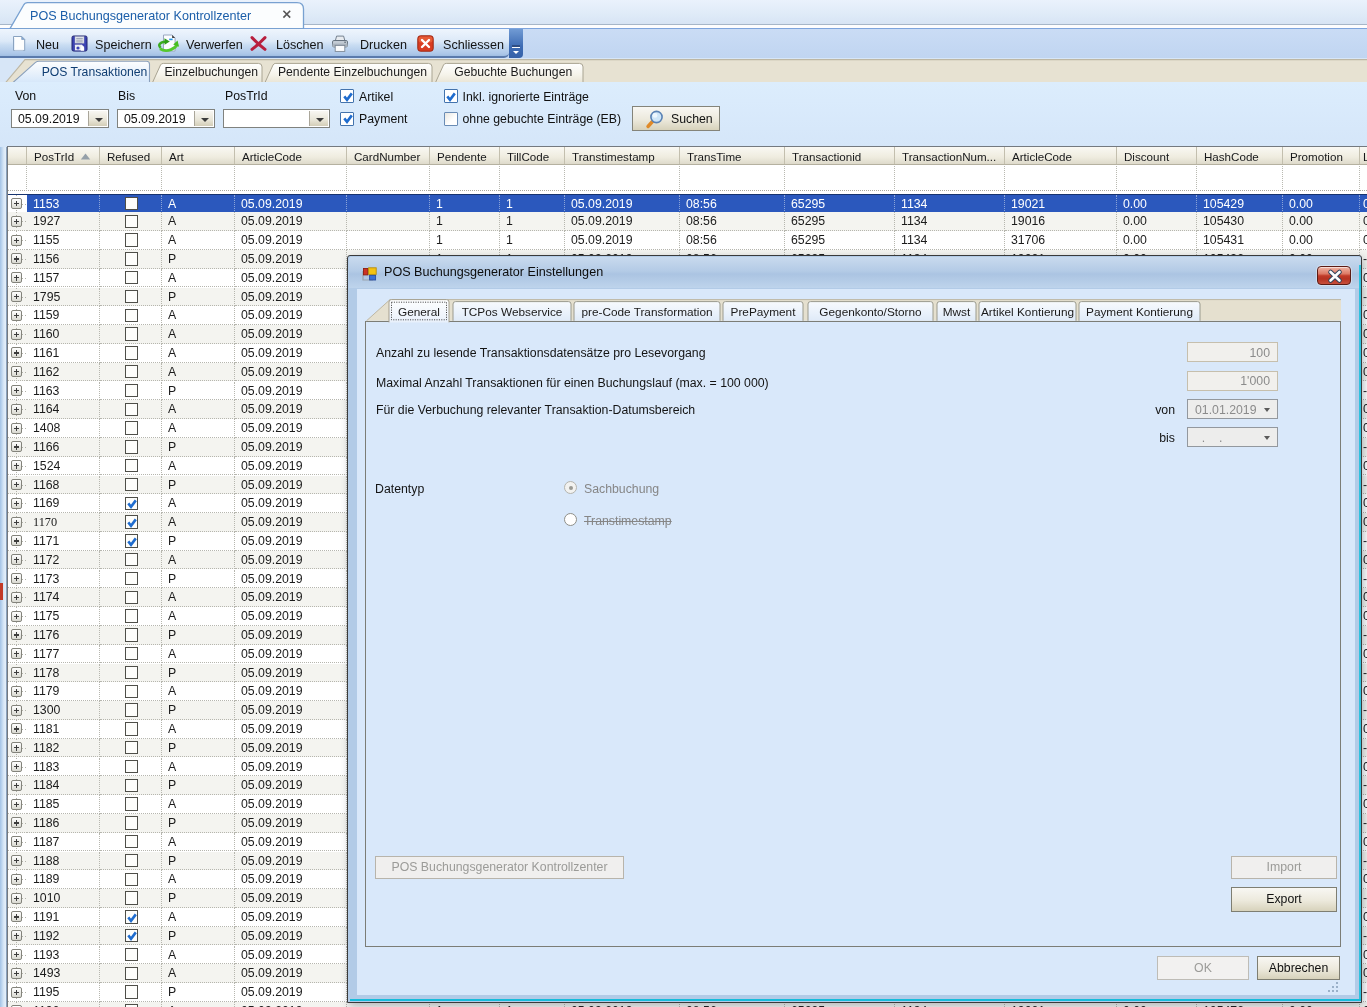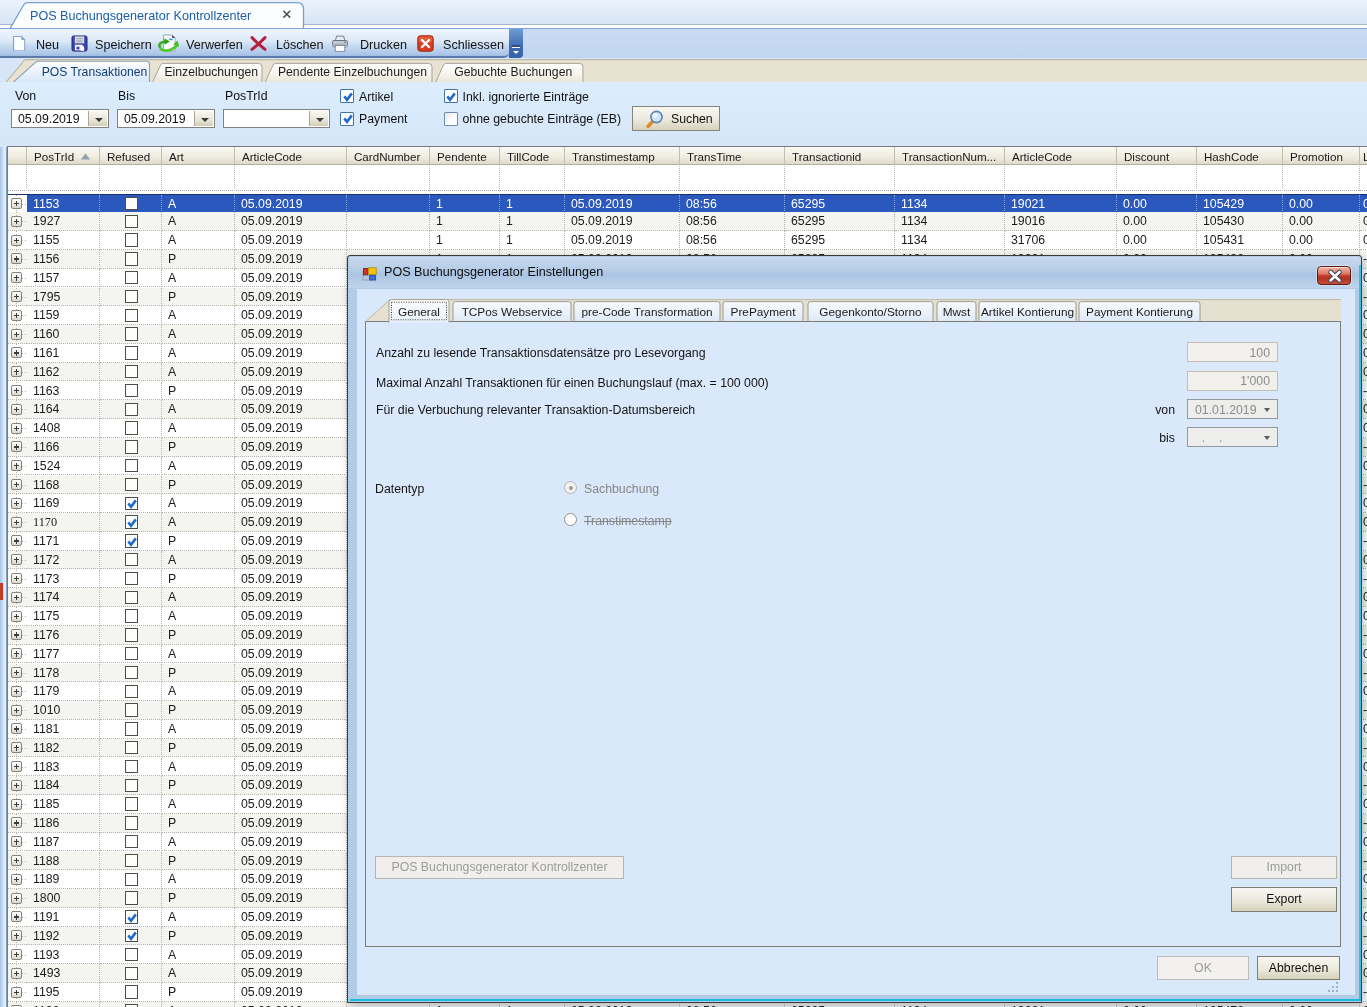--- a/index.html
+++ b/index.html
@@ -955,261 +955,261 @@
     <div class="c" style="left:1189px;width:86px;">105455</div>
     <div class="c" style="left:1275px;width:77px;">0.00</div>
     <div class="c" style="left:1352px;width:70px;padding-left:3px;">0.00</div>
   </div>
 <div class="row" style="top:701.1px;background:#f4f4f0;">
     <div class="xc">
       <i></i>
       <b></b>
       <div class="pb"></div>
     </div>
+    <div class="c" style="left:19px;width:73px;">1300</div>
+    <div class="c" style="left:92px;width:62px;"></div>
+    <div class="rcb"></div>
+    <div class="c" style="left:154px;width:73px;">P</div>
+    <div class="c" style="left:227px;width:112px;">05.09.2019</div>
+    <div class="c" style="left:339px;width:83px;"></div>
+    <div class="c" style="left:422px;width:70px;">1</div>
+    <div class="c" style="left:492px;width:65px;">1</div>
+    <div class="c" style="left:557px;width:115px;">05.09.2019</div>
+    <div class="c" style="left:672px;width:105px;">08:56</div>
+    <div class="c" style="left:777px;width:110px;">65295</div>
+    <div class="c" style="left:887px;width:110px;">1134</div>
+    <div class="c" style="left:997px;width:112px;">19021</div>
+    <div class="c" style="left:1109px;width:80px;">0.00</div>
+    <div class="c" style="left:1189px;width:86px;">105456</div>
+    <div class="c" style="left:1275px;width:77px;">0.00</div>
+    <div class="c" style="left:1352px;width:70px;padding-left:3px;">-1.00</div>
+  </div>
+<div class="row" style="top:719.9px;">
+    <div class="xc">
+      <i></i>
+      <b></b>
+      <div class="pb"></div>
+    </div>
+    <div class="c" style="left:19px;width:73px;">1181</div>
+    <div class="c" style="left:92px;width:62px;"></div>
+    <div class="rcb"></div>
+    <div class="c" style="left:154px;width:73px;">A</div>
+    <div class="c" style="left:227px;width:112px;">05.09.2019</div>
+    <div class="c" style="left:339px;width:83px;"></div>
+    <div class="c" style="left:422px;width:70px;">1</div>
+    <div class="c" style="left:492px;width:65px;">1</div>
+    <div class="c" style="left:557px;width:115px;">05.09.2019</div>
+    <div class="c" style="left:672px;width:105px;">08:56</div>
+    <div class="c" style="left:777px;width:110px;">65295</div>
+    <div class="c" style="left:887px;width:110px;">1134</div>
+    <div class="c" style="left:997px;width:112px;">19021</div>
+    <div class="c" style="left:1109px;width:80px;">0.00</div>
+    <div class="c" style="left:1189px;width:86px;">105457</div>
+    <div class="c" style="left:1275px;width:77px;">0.00</div>
+    <div class="c" style="left:1352px;width:70px;padding-left:3px;">0.00</div>
+  </div>
+<div class="row" style="top:738.7px;background:#f4f4f0;">
+    <div class="xc">
+      <i></i>
+      <b></b>
+      <div class="pb"></div>
+    </div>
+    <div class="c" style="left:19px;width:73px;">1182</div>
+    <div class="c" style="left:92px;width:62px;"></div>
+    <div class="rcb"></div>
+    <div class="c" style="left:154px;width:73px;">P</div>
+    <div class="c" style="left:227px;width:112px;">05.09.2019</div>
+    <div class="c" style="left:339px;width:83px;"></div>
+    <div class="c" style="left:422px;width:70px;">1</div>
+    <div class="c" style="left:492px;width:65px;">1</div>
+    <div class="c" style="left:557px;width:115px;">05.09.2019</div>
+    <div class="c" style="left:672px;width:105px;">08:56</div>
+    <div class="c" style="left:777px;width:110px;">65295</div>
+    <div class="c" style="left:887px;width:110px;">1134</div>
+    <div class="c" style="left:997px;width:112px;">19021</div>
+    <div class="c" style="left:1109px;width:80px;">0.00</div>
+    <div class="c" style="left:1189px;width:86px;">105458</div>
+    <div class="c" style="left:1275px;width:77px;">0.00</div>
+    <div class="c" style="left:1352px;width:70px;padding-left:3px;">-1.00</div>
+  </div>
+<div class="row" style="top:757.5px;">
+    <div class="xc">
+      <i></i>
+      <b></b>
+      <div class="pb"></div>
+    </div>
+    <div class="c" style="left:19px;width:73px;">1183</div>
+    <div class="c" style="left:92px;width:62px;"></div>
+    <div class="rcb"></div>
+    <div class="c" style="left:154px;width:73px;">A</div>
+    <div class="c" style="left:227px;width:112px;">05.09.2019</div>
+    <div class="c" style="left:339px;width:83px;"></div>
+    <div class="c" style="left:422px;width:70px;">1</div>
+    <div class="c" style="left:492px;width:65px;">1</div>
+    <div class="c" style="left:557px;width:115px;">05.09.2019</div>
+    <div class="c" style="left:672px;width:105px;">08:56</div>
+    <div class="c" style="left:777px;width:110px;">65295</div>
+    <div class="c" style="left:887px;width:110px;">1134</div>
+    <div class="c" style="left:997px;width:112px;">19021</div>
+    <div class="c" style="left:1109px;width:80px;">0.00</div>
+    <div class="c" style="left:1189px;width:86px;">105459</div>
+    <div class="c" style="left:1275px;width:77px;">0.00</div>
+    <div class="c" style="left:1352px;width:70px;padding-left:3px;">0.00</div>
+  </div>
+<div class="row" style="top:776.3000000000001px;background:#f4f4f0;">
+    <div class="xc">
+      <i></i>
+      <b></b>
+      <div class="pb"></div>
+    </div>
+    <div class="c" style="left:19px;width:73px;">1184</div>
+    <div class="c" style="left:92px;width:62px;"></div>
+    <div class="rcb"></div>
+    <div class="c" style="left:154px;width:73px;">P</div>
+    <div class="c" style="left:227px;width:112px;">05.09.2019</div>
+    <div class="c" style="left:339px;width:83px;"></div>
+    <div class="c" style="left:422px;width:70px;">1</div>
+    <div class="c" style="left:492px;width:65px;">1</div>
+    <div class="c" style="left:557px;width:115px;">05.09.2019</div>
+    <div class="c" style="left:672px;width:105px;">08:56</div>
+    <div class="c" style="left:777px;width:110px;">65295</div>
+    <div class="c" style="left:887px;width:110px;">1134</div>
+    <div class="c" style="left:997px;width:112px;">19021</div>
+    <div class="c" style="left:1109px;width:80px;">0.00</div>
+    <div class="c" style="left:1189px;width:86px;">105460</div>
+    <div class="c" style="left:1275px;width:77px;">0.00</div>
+    <div class="c" style="left:1352px;width:70px;padding-left:3px;">-1.00</div>
+  </div>
+<div class="row" style="top:795.1px;">
+    <div class="xc">
+      <i></i>
+      <b></b>
+      <div class="pb"></div>
+    </div>
+    <div class="c" style="left:19px;width:73px;">1185</div>
+    <div class="c" style="left:92px;width:62px;"></div>
+    <div class="rcb"></div>
+    <div class="c" style="left:154px;width:73px;">A</div>
+    <div class="c" style="left:227px;width:112px;">05.09.2019</div>
+    <div class="c" style="left:339px;width:83px;"></div>
+    <div class="c" style="left:422px;width:70px;">1</div>
+    <div class="c" style="left:492px;width:65px;">1</div>
+    <div class="c" style="left:557px;width:115px;">05.09.2019</div>
+    <div class="c" style="left:672px;width:105px;">08:56</div>
+    <div class="c" style="left:777px;width:110px;">65295</div>
+    <div class="c" style="left:887px;width:110px;">1134</div>
+    <div class="c" style="left:997px;width:112px;">19021</div>
+    <div class="c" style="left:1109px;width:80px;">0.00</div>
+    <div class="c" style="left:1189px;width:86px;">105461</div>
+    <div class="c" style="left:1275px;width:77px;">0.00</div>
+    <div class="c" style="left:1352px;width:70px;padding-left:3px;">0.00</div>
+  </div>
+<div class="row" style="top:813.9px;background:#f4f4f0;">
+    <div class="xc">
+      <i></i>
+      <b></b>
+      <div class="pb"></div>
+    </div>
+    <div class="c" style="left:19px;width:73px;">1186</div>
+    <div class="c" style="left:92px;width:62px;"></div>
+    <div class="rcb"></div>
+    <div class="c" style="left:154px;width:73px;">P</div>
+    <div class="c" style="left:227px;width:112px;">05.09.2019</div>
+    <div class="c" style="left:339px;width:83px;"></div>
+    <div class="c" style="left:422px;width:70px;">1</div>
+    <div class="c" style="left:492px;width:65px;">1</div>
+    <div class="c" style="left:557px;width:115px;">05.09.2019</div>
+    <div class="c" style="left:672px;width:105px;">08:56</div>
+    <div class="c" style="left:777px;width:110px;">65295</div>
+    <div class="c" style="left:887px;width:110px;">1134</div>
+    <div class="c" style="left:997px;width:112px;">19021</div>
+    <div class="c" style="left:1109px;width:80px;">0.00</div>
+    <div class="c" style="left:1189px;width:86px;">105462</div>
+    <div class="c" style="left:1275px;width:77px;">0.00</div>
+    <div class="c" style="left:1352px;width:70px;padding-left:3px;">-1.00</div>
+  </div>
+<div class="row" style="top:832.7px;">
+    <div class="xc">
+      <i></i>
+      <b></b>
+      <div class="pb"></div>
+    </div>
+    <div class="c" style="left:19px;width:73px;">1187</div>
+    <div class="c" style="left:92px;width:62px;"></div>
+    <div class="rcb"></div>
+    <div class="c" style="left:154px;width:73px;">A</div>
+    <div class="c" style="left:227px;width:112px;">05.09.2019</div>
+    <div class="c" style="left:339px;width:83px;"></div>
+    <div class="c" style="left:422px;width:70px;">1</div>
+    <div class="c" style="left:492px;width:65px;">1</div>
+    <div class="c" style="left:557px;width:115px;">05.09.2019</div>
+    <div class="c" style="left:672px;width:105px;">08:56</div>
+    <div class="c" style="left:777px;width:110px;">65295</div>
+    <div class="c" style="left:887px;width:110px;">1134</div>
+    <div class="c" style="left:997px;width:112px;">19021</div>
+    <div class="c" style="left:1109px;width:80px;">0.00</div>
+    <div class="c" style="left:1189px;width:86px;">105463</div>
+    <div class="c" style="left:1275px;width:77px;">0.00</div>
+    <div class="c" style="left:1352px;width:70px;padding-left:3px;">0.00</div>
+  </div>
+<div class="row" style="top:851.5px;background:#f4f4f0;">
+    <div class="xc">
+      <i></i>
+      <b></b>
+      <div class="pb"></div>
+    </div>
+    <div class="c" style="left:19px;width:73px;">1188</div>
+    <div class="c" style="left:92px;width:62px;"></div>
+    <div class="rcb"></div>
+    <div class="c" style="left:154px;width:73px;">P</div>
+    <div class="c" style="left:227px;width:112px;">05.09.2019</div>
+    <div class="c" style="left:339px;width:83px;"></div>
+    <div class="c" style="left:422px;width:70px;">1</div>
+    <div class="c" style="left:492px;width:65px;">1</div>
+    <div class="c" style="left:557px;width:115px;">05.09.2019</div>
+    <div class="c" style="left:672px;width:105px;">08:56</div>
+    <div class="c" style="left:777px;width:110px;">65295</div>
+    <div class="c" style="left:887px;width:110px;">1134</div>
+    <div class="c" style="left:997px;width:112px;">19021</div>
+    <div class="c" style="left:1109px;width:80px;">0.00</div>
+    <div class="c" style="left:1189px;width:86px;">105464</div>
+    <div class="c" style="left:1275px;width:77px;">0.00</div>
+    <div class="c" style="left:1352px;width:70px;padding-left:3px;">-1.00</div>
+  </div>
+<div class="row" style="top:870.3000000000001px;">
+    <div class="xc">
+      <i></i>
+      <b></b>
+      <div class="pb"></div>
+    </div>
+    <div class="c" style="left:19px;width:73px;">1189</div>
+    <div class="c" style="left:92px;width:62px;"></div>
+    <div class="rcb"></div>
+    <div class="c" style="left:154px;width:73px;">A</div>
+    <div class="c" style="left:227px;width:112px;">05.09.2019</div>
+    <div class="c" style="left:339px;width:83px;"></div>
+    <div class="c" style="left:422px;width:70px;">1</div>
+    <div class="c" style="left:492px;width:65px;">1</div>
+    <div class="c" style="left:557px;width:115px;">05.09.2019</div>
+    <div class="c" style="left:672px;width:105px;">08:56</div>
+    <div class="c" style="left:777px;width:110px;">65295</div>
+    <div class="c" style="left:887px;width:110px;">1134</div>
+    <div class="c" style="left:997px;width:112px;">19021</div>
+    <div class="c" style="left:1109px;width:80px;">0.00</div>
+    <div class="c" style="left:1189px;width:86px;">105465</div>
+    <div class="c" style="left:1275px;width:77px;">0.00</div>
+    <div class="c" style="left:1352px;width:70px;padding-left:3px;">0.00</div>
+  </div>
+<div class="row" style="top:889.1px;background:#f4f4f0;">
+    <div class="xc">
+      <i></i>
+      <b></b>
+      <div class="pb"></div>
+    </div>
     <div class="c" style="left:19px;width:73px;">1010</div>
-    <div class="c" style="left:92px;width:62px;"></div>
-    <div class="rcb"></div>
-    <div class="c" style="left:154px;width:73px;">P</div>
-    <div class="c" style="left:227px;width:112px;">05.09.2019</div>
-    <div class="c" style="left:339px;width:83px;"></div>
-    <div class="c" style="left:422px;width:70px;">1</div>
-    <div class="c" style="left:492px;width:65px;">1</div>
-    <div class="c" style="left:557px;width:115px;">05.09.2019</div>
-    <div class="c" style="left:672px;width:105px;">08:56</div>
-    <div class="c" style="left:777px;width:110px;">65295</div>
-    <div class="c" style="left:887px;width:110px;">1134</div>
-    <div class="c" style="left:997px;width:112px;">19021</div>
-    <div class="c" style="left:1109px;width:80px;">0.00</div>
-    <div class="c" style="left:1189px;width:86px;">105456</div>
-    <div class="c" style="left:1275px;width:77px;">0.00</div>
-    <div class="c" style="left:1352px;width:70px;padding-left:3px;">-1.00</div>
-  </div>
-<div class="row" style="top:719.9px;">
-    <div class="xc">
-      <i></i>
-      <b></b>
-      <div class="pb"></div>
-    </div>
-    <div class="c" style="left:19px;width:73px;">1181</div>
-    <div class="c" style="left:92px;width:62px;"></div>
-    <div class="rcb"></div>
-    <div class="c" style="left:154px;width:73px;">A</div>
-    <div class="c" style="left:227px;width:112px;">05.09.2019</div>
-    <div class="c" style="left:339px;width:83px;"></div>
-    <div class="c" style="left:422px;width:70px;">1</div>
-    <div class="c" style="left:492px;width:65px;">1</div>
-    <div class="c" style="left:557px;width:115px;">05.09.2019</div>
-    <div class="c" style="left:672px;width:105px;">08:56</div>
-    <div class="c" style="left:777px;width:110px;">65295</div>
-    <div class="c" style="left:887px;width:110px;">1134</div>
-    <div class="c" style="left:997px;width:112px;">19021</div>
-    <div class="c" style="left:1109px;width:80px;">0.00</div>
-    <div class="c" style="left:1189px;width:86px;">105457</div>
-    <div class="c" style="left:1275px;width:77px;">0.00</div>
-    <div class="c" style="left:1352px;width:70px;padding-left:3px;">0.00</div>
-  </div>
-<div class="row" style="top:738.7px;background:#f4f4f0;">
-    <div class="xc">
-      <i></i>
-      <b></b>
-      <div class="pb"></div>
-    </div>
-    <div class="c" style="left:19px;width:73px;">1182</div>
-    <div class="c" style="left:92px;width:62px;"></div>
-    <div class="rcb"></div>
-    <div class="c" style="left:154px;width:73px;">P</div>
-    <div class="c" style="left:227px;width:112px;">05.09.2019</div>
-    <div class="c" style="left:339px;width:83px;"></div>
-    <div class="c" style="left:422px;width:70px;">1</div>
-    <div class="c" style="left:492px;width:65px;">1</div>
-    <div class="c" style="left:557px;width:115px;">05.09.2019</div>
-    <div class="c" style="left:672px;width:105px;">08:56</div>
-    <div class="c" style="left:777px;width:110px;">65295</div>
-    <div class="c" style="left:887px;width:110px;">1134</div>
-    <div class="c" style="left:997px;width:112px;">19021</div>
-    <div class="c" style="left:1109px;width:80px;">0.00</div>
-    <div class="c" style="left:1189px;width:86px;">105458</div>
-    <div class="c" style="left:1275px;width:77px;">0.00</div>
-    <div class="c" style="left:1352px;width:70px;padding-left:3px;">-1.00</div>
-  </div>
-<div class="row" style="top:757.5px;">
-    <div class="xc">
-      <i></i>
-      <b></b>
-      <div class="pb"></div>
-    </div>
-    <div class="c" style="left:19px;width:73px;">1183</div>
-    <div class="c" style="left:92px;width:62px;"></div>
-    <div class="rcb"></div>
-    <div class="c" style="left:154px;width:73px;">A</div>
-    <div class="c" style="left:227px;width:112px;">05.09.2019</div>
-    <div class="c" style="left:339px;width:83px;"></div>
-    <div class="c" style="left:422px;width:70px;">1</div>
-    <div class="c" style="left:492px;width:65px;">1</div>
-    <div class="c" style="left:557px;width:115px;">05.09.2019</div>
-    <div class="c" style="left:672px;width:105px;">08:56</div>
-    <div class="c" style="left:777px;width:110px;">65295</div>
-    <div class="c" style="left:887px;width:110px;">1134</div>
-    <div class="c" style="left:997px;width:112px;">19021</div>
-    <div class="c" style="left:1109px;width:80px;">0.00</div>
-    <div class="c" style="left:1189px;width:86px;">105459</div>
-    <div class="c" style="left:1275px;width:77px;">0.00</div>
-    <div class="c" style="left:1352px;width:70px;padding-left:3px;">0.00</div>
-  </div>
-<div class="row" style="top:776.3000000000001px;background:#f4f4f0;">
-    <div class="xc">
-      <i></i>
-      <b></b>
-      <div class="pb"></div>
-    </div>
-    <div class="c" style="left:19px;width:73px;">1184</div>
-    <div class="c" style="left:92px;width:62px;"></div>
-    <div class="rcb"></div>
-    <div class="c" style="left:154px;width:73px;">P</div>
-    <div class="c" style="left:227px;width:112px;">05.09.2019</div>
-    <div class="c" style="left:339px;width:83px;"></div>
-    <div class="c" style="left:422px;width:70px;">1</div>
-    <div class="c" style="left:492px;width:65px;">1</div>
-    <div class="c" style="left:557px;width:115px;">05.09.2019</div>
-    <div class="c" style="left:672px;width:105px;">08:56</div>
-    <div class="c" style="left:777px;width:110px;">65295</div>
-    <div class="c" style="left:887px;width:110px;">1134</div>
-    <div class="c" style="left:997px;width:112px;">19021</div>
-    <div class="c" style="left:1109px;width:80px;">0.00</div>
-    <div class="c" style="left:1189px;width:86px;">105460</div>
-    <div class="c" style="left:1275px;width:77px;">0.00</div>
-    <div class="c" style="left:1352px;width:70px;padding-left:3px;">-1.00</div>
-  </div>
-<div class="row" style="top:795.1px;">
-    <div class="xc">
-      <i></i>
-      <b></b>
-      <div class="pb"></div>
-    </div>
-    <div class="c" style="left:19px;width:73px;">1185</div>
-    <div class="c" style="left:92px;width:62px;"></div>
-    <div class="rcb"></div>
-    <div class="c" style="left:154px;width:73px;">A</div>
-    <div class="c" style="left:227px;width:112px;">05.09.2019</div>
-    <div class="c" style="left:339px;width:83px;"></div>
-    <div class="c" style="left:422px;width:70px;">1</div>
-    <div class="c" style="left:492px;width:65px;">1</div>
-    <div class="c" style="left:557px;width:115px;">05.09.2019</div>
-    <div class="c" style="left:672px;width:105px;">08:56</div>
-    <div class="c" style="left:777px;width:110px;">65295</div>
-    <div class="c" style="left:887px;width:110px;">1134</div>
-    <div class="c" style="left:997px;width:112px;">19021</div>
-    <div class="c" style="left:1109px;width:80px;">0.00</div>
-    <div class="c" style="left:1189px;width:86px;">105461</div>
-    <div class="c" style="left:1275px;width:77px;">0.00</div>
-    <div class="c" style="left:1352px;width:70px;padding-left:3px;">0.00</div>
-  </div>
-<div class="row" style="top:813.9px;background:#f4f4f0;">
-    <div class="xc">
-      <i></i>
-      <b></b>
-      <div class="pb"></div>
-    </div>
-    <div class="c" style="left:19px;width:73px;">1186</div>
-    <div class="c" style="left:92px;width:62px;"></div>
-    <div class="rcb"></div>
-    <div class="c" style="left:154px;width:73px;">P</div>
-    <div class="c" style="left:227px;width:112px;">05.09.2019</div>
-    <div class="c" style="left:339px;width:83px;"></div>
-    <div class="c" style="left:422px;width:70px;">1</div>
-    <div class="c" style="left:492px;width:65px;">1</div>
-    <div class="c" style="left:557px;width:115px;">05.09.2019</div>
-    <div class="c" style="left:672px;width:105px;">08:56</div>
-    <div class="c" style="left:777px;width:110px;">65295</div>
-    <div class="c" style="left:887px;width:110px;">1134</div>
-    <div class="c" style="left:997px;width:112px;">19021</div>
-    <div class="c" style="left:1109px;width:80px;">0.00</div>
-    <div class="c" style="left:1189px;width:86px;">105462</div>
-    <div class="c" style="left:1275px;width:77px;">0.00</div>
-    <div class="c" style="left:1352px;width:70px;padding-left:3px;">-1.00</div>
-  </div>
-<div class="row" style="top:832.7px;">
-    <div class="xc">
-      <i></i>
-      <b></b>
-      <div class="pb"></div>
-    </div>
-    <div class="c" style="left:19px;width:73px;">1187</div>
-    <div class="c" style="left:92px;width:62px;"></div>
-    <div class="rcb"></div>
-    <div class="c" style="left:154px;width:73px;">A</div>
-    <div class="c" style="left:227px;width:112px;">05.09.2019</div>
-    <div class="c" style="left:339px;width:83px;"></div>
-    <div class="c" style="left:422px;width:70px;">1</div>
-    <div class="c" style="left:492px;width:65px;">1</div>
-    <div class="c" style="left:557px;width:115px;">05.09.2019</div>
-    <div class="c" style="left:672px;width:105px;">08:56</div>
-    <div class="c" style="left:777px;width:110px;">65295</div>
-    <div class="c" style="left:887px;width:110px;">1134</div>
-    <div class="c" style="left:997px;width:112px;">19021</div>
-    <div class="c" style="left:1109px;width:80px;">0.00</div>
-    <div class="c" style="left:1189px;width:86px;">105463</div>
-    <div class="c" style="left:1275px;width:77px;">0.00</div>
-    <div class="c" style="left:1352px;width:70px;padding-left:3px;">0.00</div>
-  </div>
-<div class="row" style="top:851.5px;background:#f4f4f0;">
-    <div class="xc">
-      <i></i>
-      <b></b>
-      <div class="pb"></div>
-    </div>
-    <div class="c" style="left:19px;width:73px;">1188</div>
-    <div class="c" style="left:92px;width:62px;"></div>
-    <div class="rcb"></div>
-    <div class="c" style="left:154px;width:73px;">P</div>
-    <div class="c" style="left:227px;width:112px;">05.09.2019</div>
-    <div class="c" style="left:339px;width:83px;"></div>
-    <div class="c" style="left:422px;width:70px;">1</div>
-    <div class="c" style="left:492px;width:65px;">1</div>
-    <div class="c" style="left:557px;width:115px;">05.09.2019</div>
-    <div class="c" style="left:672px;width:105px;">08:56</div>
-    <div class="c" style="left:777px;width:110px;">65295</div>
-    <div class="c" style="left:887px;width:110px;">1134</div>
-    <div class="c" style="left:997px;width:112px;">19021</div>
-    <div class="c" style="left:1109px;width:80px;">0.00</div>
-    <div class="c" style="left:1189px;width:86px;">105464</div>
-    <div class="c" style="left:1275px;width:77px;">0.00</div>
-    <div class="c" style="left:1352px;width:70px;padding-left:3px;">-1.00</div>
-  </div>
-<div class="row" style="top:870.3000000000001px;">
-    <div class="xc">
-      <i></i>
-      <b></b>
-      <div class="pb"></div>
-    </div>
-    <div class="c" style="left:19px;width:73px;">1189</div>
-    <div class="c" style="left:92px;width:62px;"></div>
-    <div class="rcb"></div>
-    <div class="c" style="left:154px;width:73px;">A</div>
-    <div class="c" style="left:227px;width:112px;">05.09.2019</div>
-    <div class="c" style="left:339px;width:83px;"></div>
-    <div class="c" style="left:422px;width:70px;">1</div>
-    <div class="c" style="left:492px;width:65px;">1</div>
-    <div class="c" style="left:557px;width:115px;">05.09.2019</div>
-    <div class="c" style="left:672px;width:105px;">08:56</div>
-    <div class="c" style="left:777px;width:110px;">65295</div>
-    <div class="c" style="left:887px;width:110px;">1134</div>
-    <div class="c" style="left:997px;width:112px;">19021</div>
-    <div class="c" style="left:1109px;width:80px;">0.00</div>
-    <div class="c" style="left:1189px;width:86px;">105465</div>
-    <div class="c" style="left:1275px;width:77px;">0.00</div>
-    <div class="c" style="left:1352px;width:70px;padding-left:3px;">0.00</div>
-  </div>
-<div class="row" style="top:889.1px;background:#f4f4f0;">
-    <div class="xc">
-      <i></i>
-      <b></b>
-      <div class="pb"></div>
-    </div>
-    <div class="c" style="left:19px;width:73px;">1800</div>
     <div class="c" style="left:92px;width:62px;"></div>
     <div class="rcb"></div>
     <div class="c" style="left:154px;width:73px;">P</div>
     <div class="c" style="left:227px;width:112px;">05.09.2019</div>
     <div class="c" style="left:339px;width:83px;"></div>
     <div class="c" style="left:422px;width:70px;">1</div>
     <div class="c" style="left:492px;width:65px;">1</div>
     <div class="c" style="left:557px;width:115px;">05.09.2019</div>
     <div class="c" style="left:672px;width:105px;">08:56</div>
     <div class="c" style="left:777px;width:110px;">65295</div>

